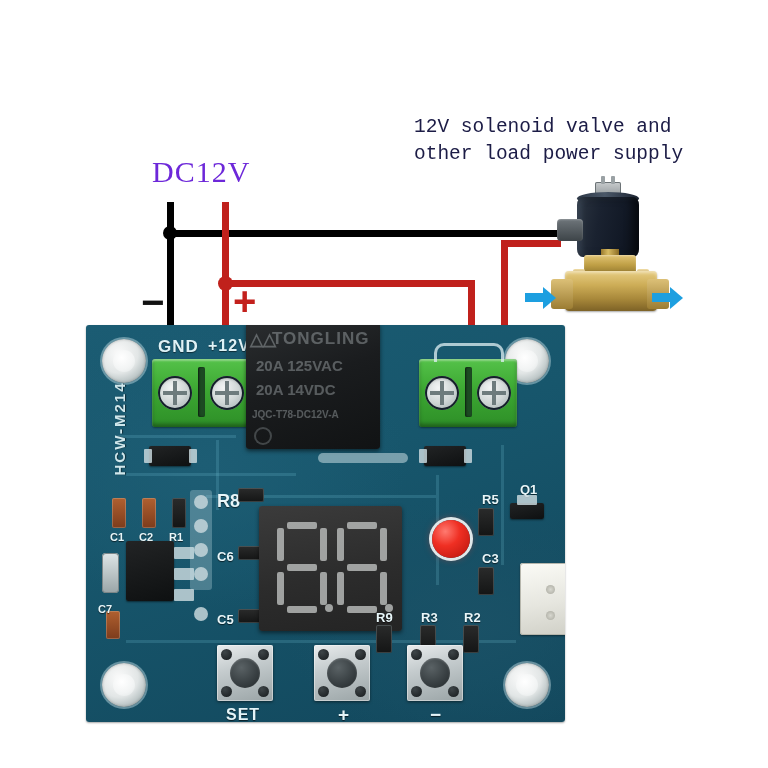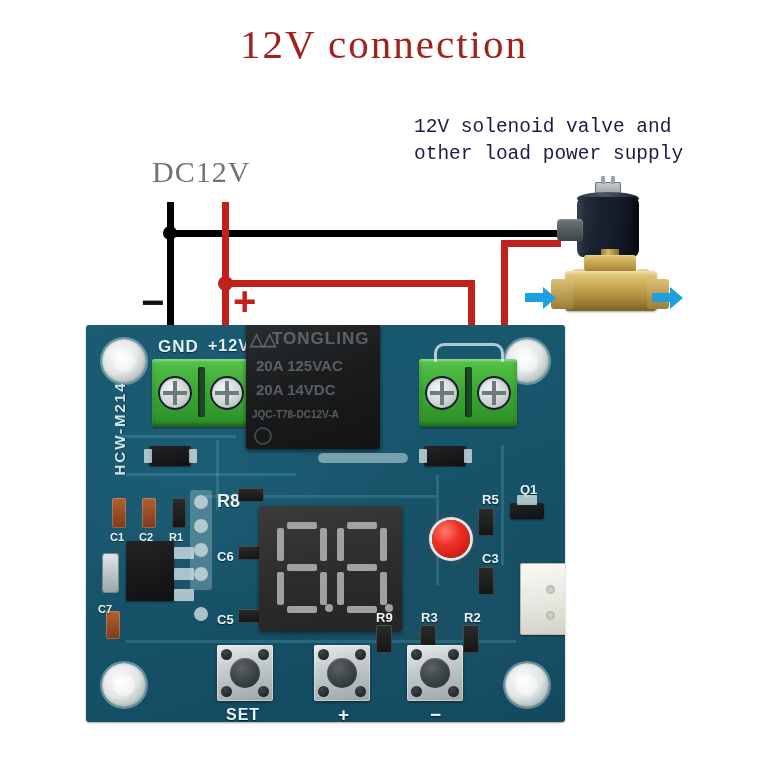--- a/index.html
+++ b/index.html
@@ -15,21 +15,21 @@
     font-family:"Liberation Serif",serif;font-size:41px;letter-spacing:2px;
     color:#a3201d;white-space:pre;
   }
   #load-note{
     position:absolute;left:414px;top:114px;width:350px;
     font-family:"Liberation Mono","DejaVu Sans Mono",monospace;
     font-size:19.5px;line-height:27px;color:#1c1c46;letter-spacing:0px;
   }
   #dc-label{
     position:absolute;left:152px;top:155px;
-    font-family:"Liberation Serif",serif;font-size:30px;color:#737373;letter-spacing:1px;
+    font-family:"Liberation Serif",serif;font-size:30px;color:#6d28d9;letter-spacing:1px;
   }
   #water-note{
     position:absolute;left:578px;top:329px;
     font-family:"Liberation Mono","DejaVu Sans Mono",monospace;
     font-size:17px;color:#9e2a22;letter-spacing:0.5px;white-space:nowrap;
   }
   .sign{position:absolute;font-family:"Liberation Sans",sans-serif;font-weight:bold;line-height:1;}
   #minus-sign{left:141px;top:282px;font-size:40px;color:#111;}
   #plus-sign{left:233px;top:281px;font-size:40px;color:#c3201c;}
 
@@ -210,21 +210,20 @@
   .flowarrow{position:absolute;top:0;height:0;}
   .flowarrow .shaft{position:absolute;height:9px;background:#1d9fe0;top:6px;}
   .flowarrow .head{position:absolute;width:0;height:0;top:0;
     border-top:11px solid transparent;border-bottom:11px solid transparent;}
 </style>
 </head>
 <body>
 
 <div class="stage">
 
-  <div id="title">12V connection</div>
 
   <div id="load-note"><span id="load-note-txt" style="white-space:pre-line">12V solenoid valve and
 other load power supply</span></div>
 
   <div id="dc-label">DC12V</div>
 
   <div class="sign" id="minus-sign">−</div>
   <div class="sign" id="plus-sign">+</div>
 
   <div class="wire" style="left:167px;top:202px;width:7px;height:135px;"></div>

